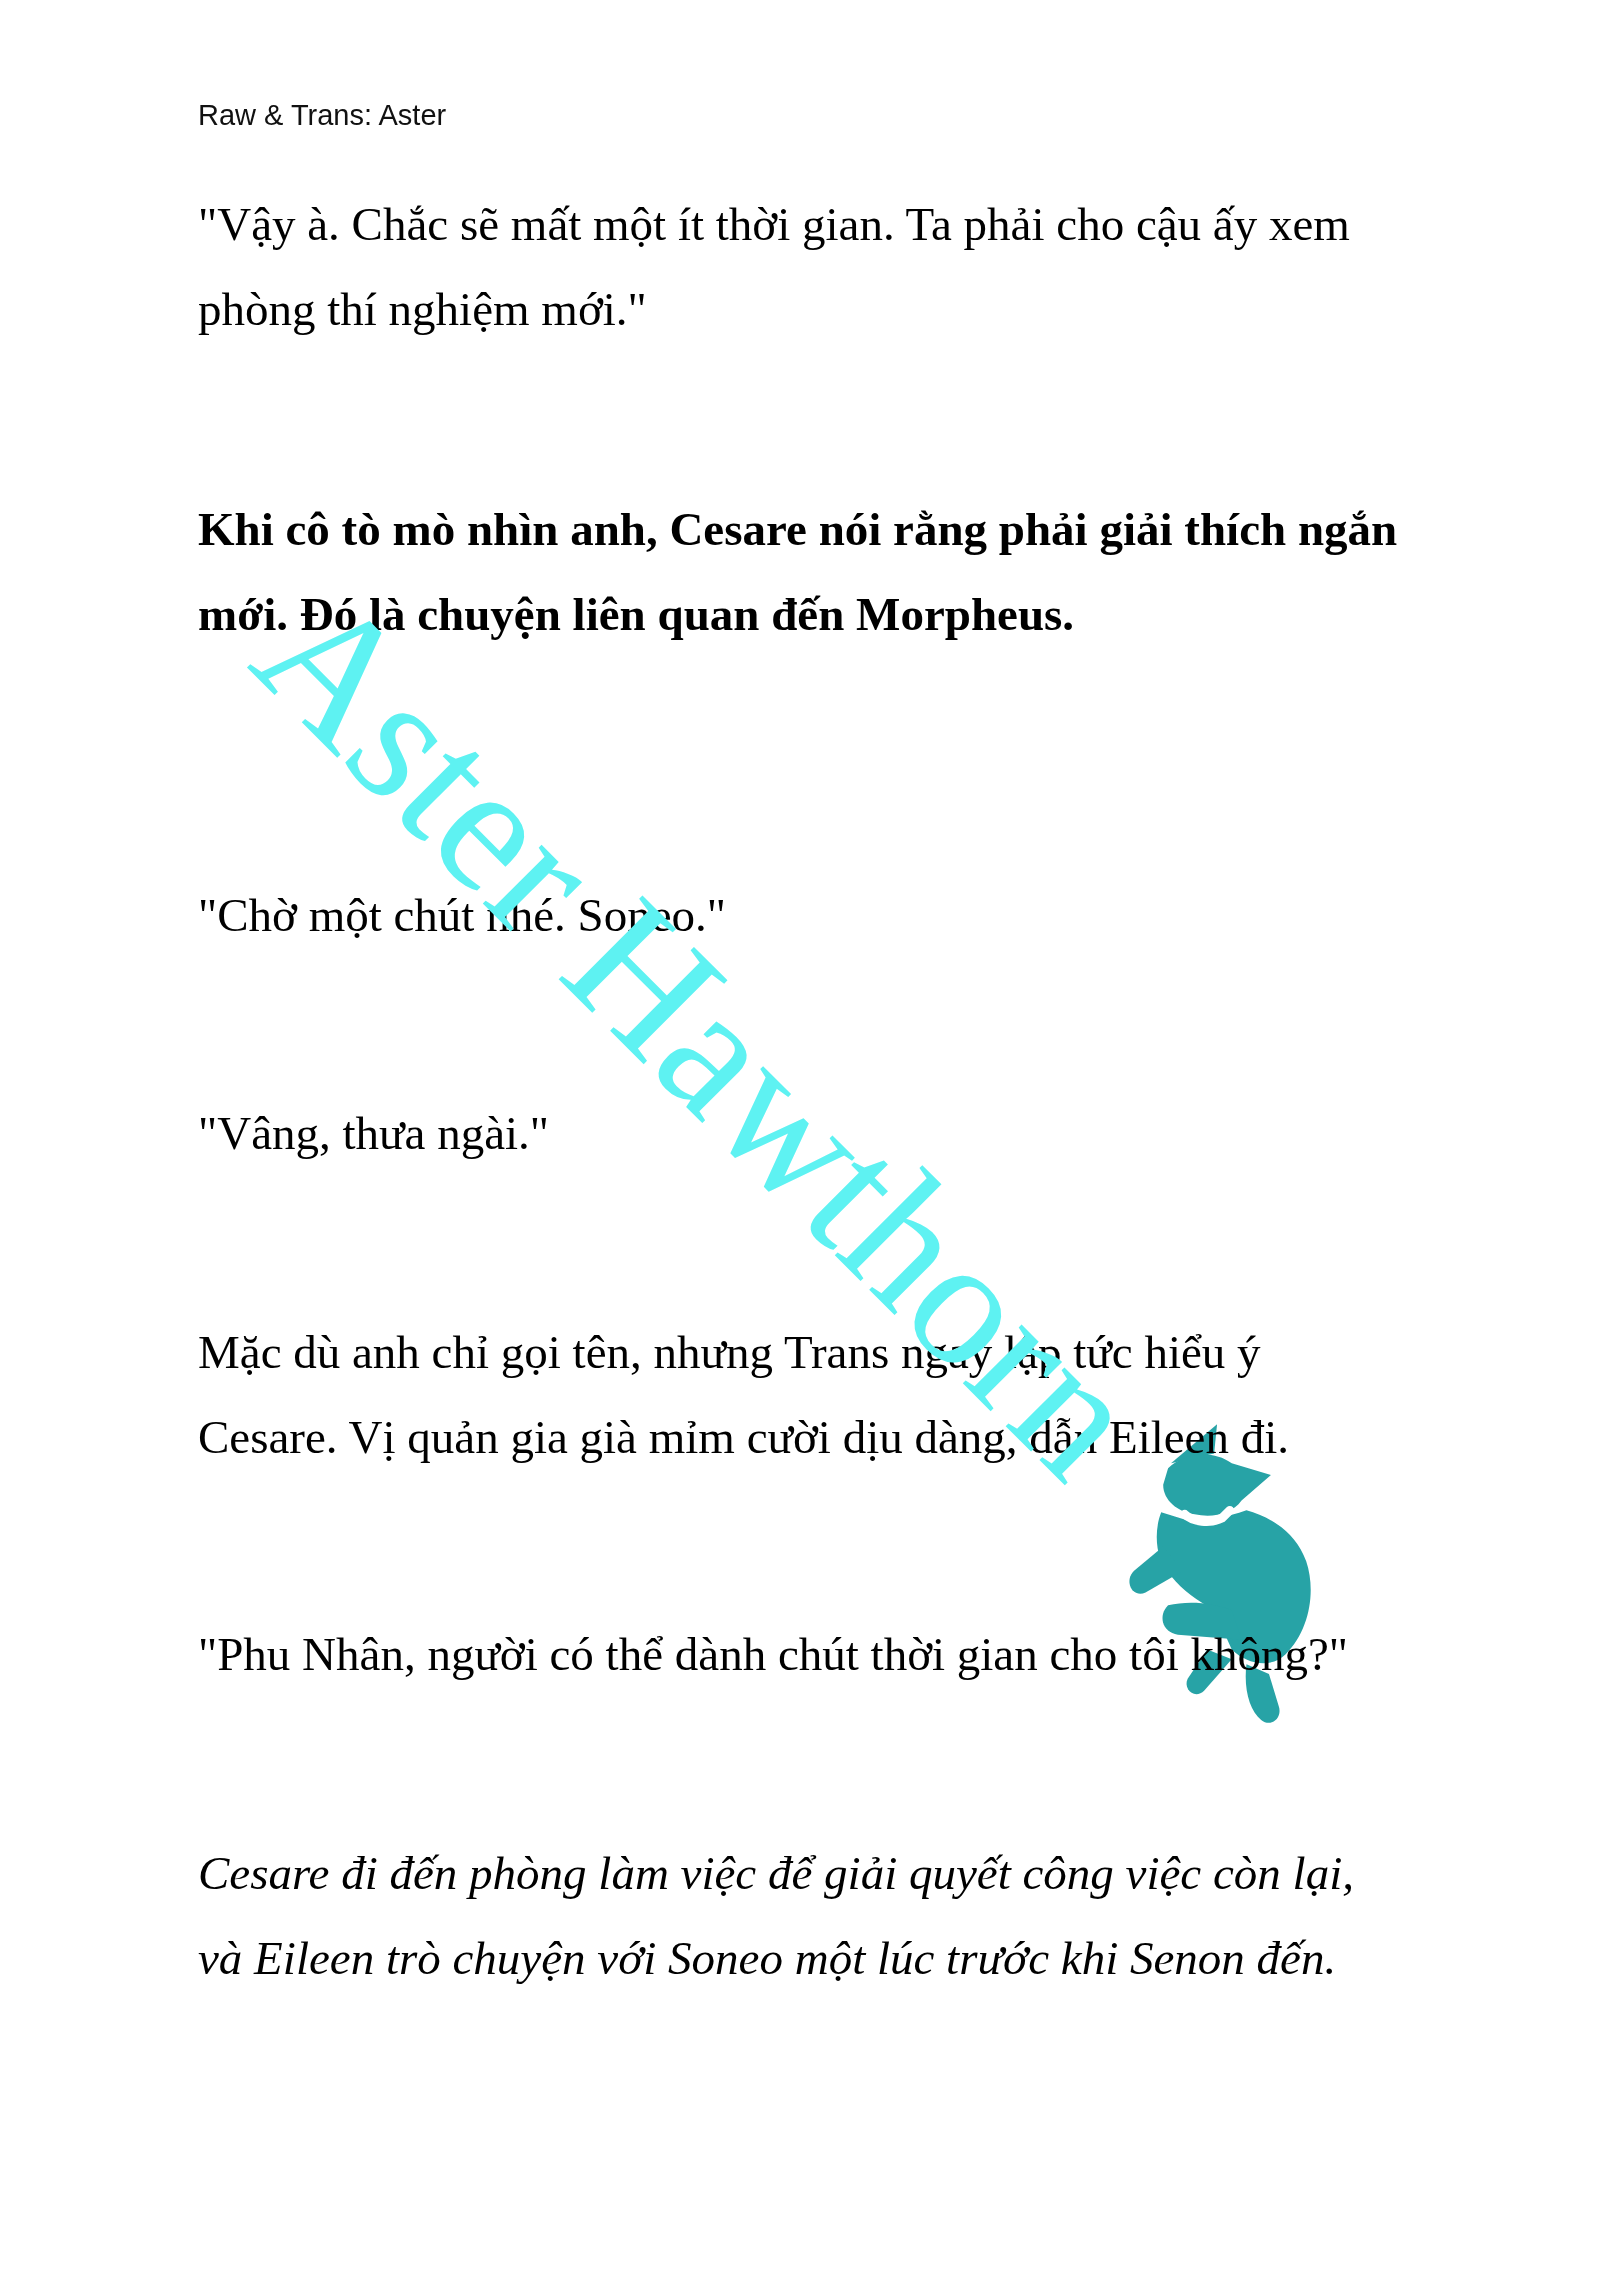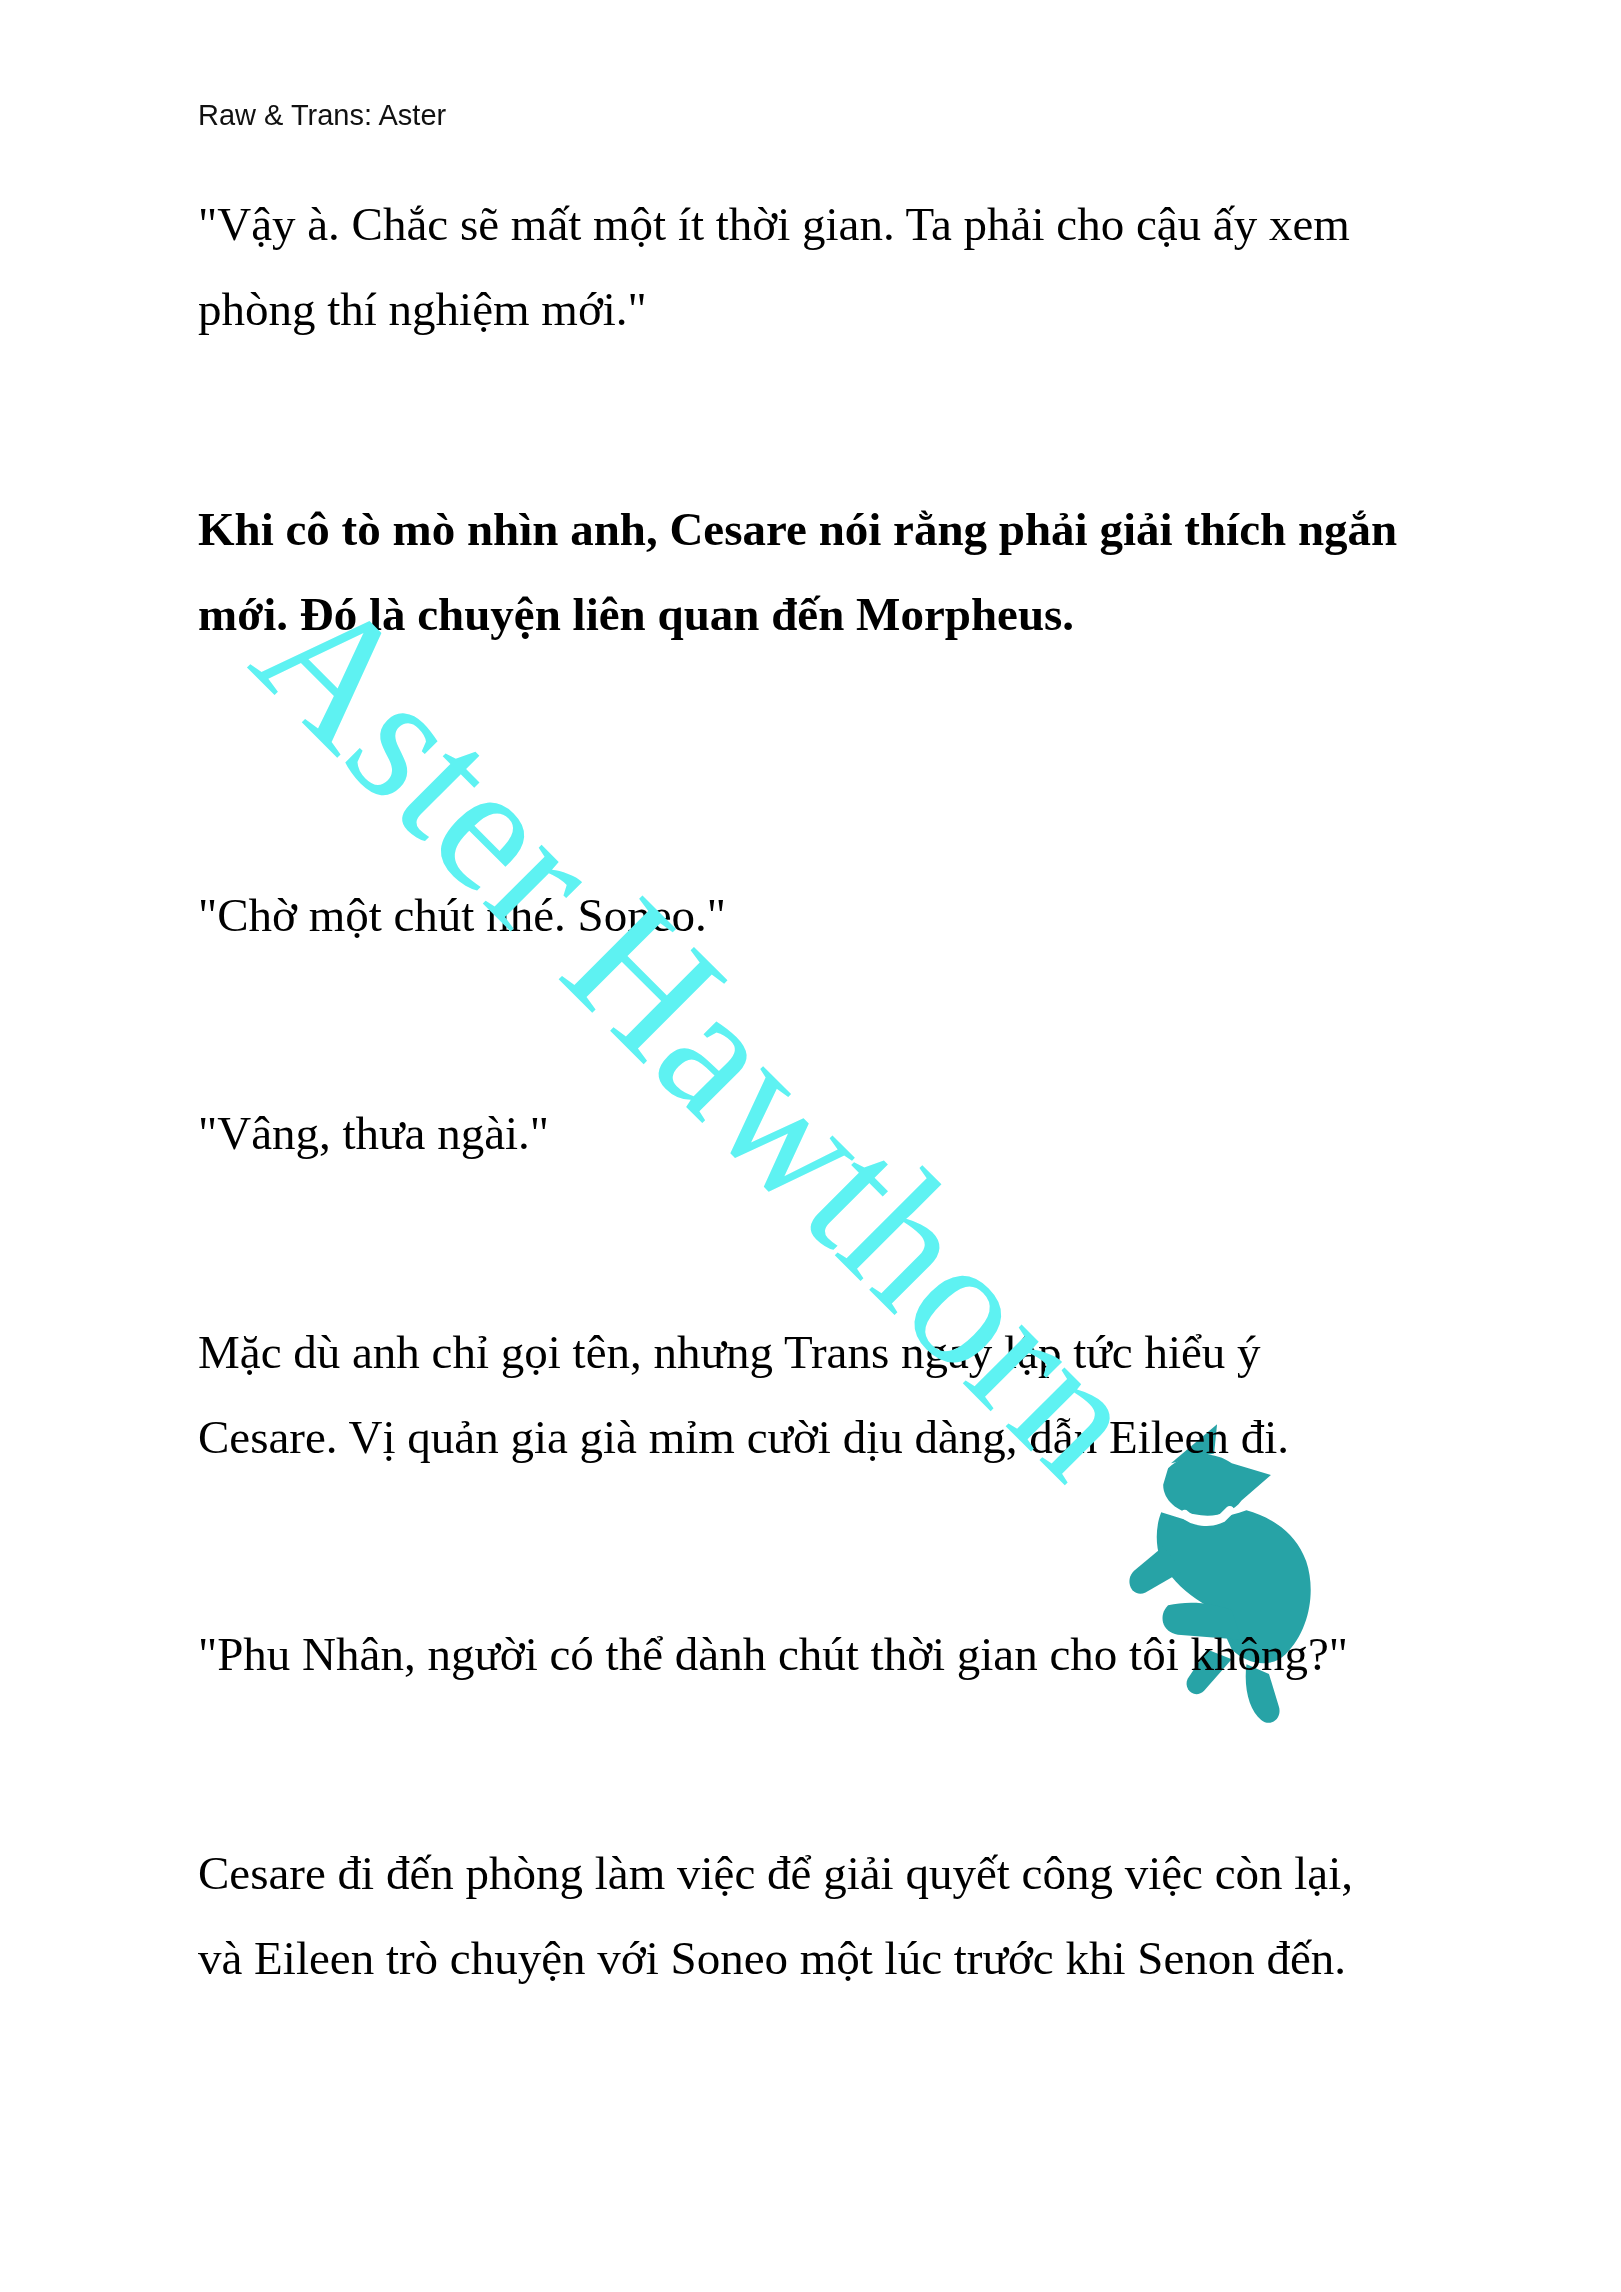--- a/index.html
+++ b/index.html
@@ -115,21 +115,21 @@
 
   <div class="paragraph" style="top:1310px;">
     <span class="line">Mặc dù anh chỉ gọi tên, nhưng Trans ngay lập tức hiểu ý</span>
     <span class="line">Cesare. Vị quản gia già mỉm cười dịu dàng, dẫn Eileen đi.</span>
   </div>
 
   <div class="paragraph" style="top:1612px;">
     <span class="line">"Phu Nhân, người có thể dành chút thời gian cho tôi không?"</span>
   </div>
 
-  <div class="paragraph" style="top:1831px;">
+  <div class="paragraph" style="top:1831px;font-style:italic;">
     <span class="line">Cesare đi đến phòng làm việc để giải quyết công việc còn lại,</span>
     <span class="line">và Eileen trò chuyện với Soneo một lúc trước khi Senon đến.</span>
   </div>
 
   <div class="watermark" style="color: rgb(94, 242, 242);">Aster Hawthorn</div>
 
 </div>
 
 
 </body></html>

